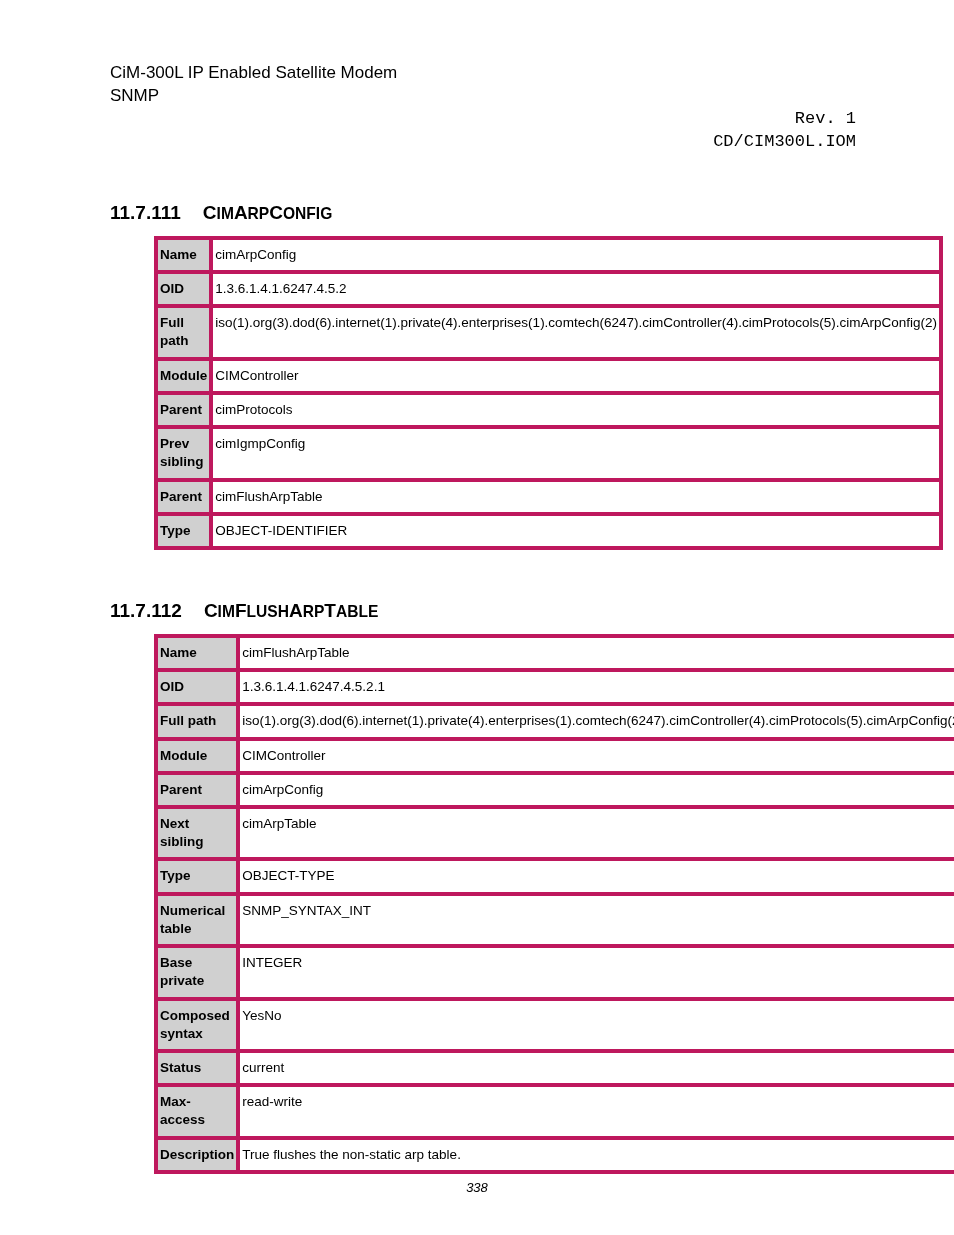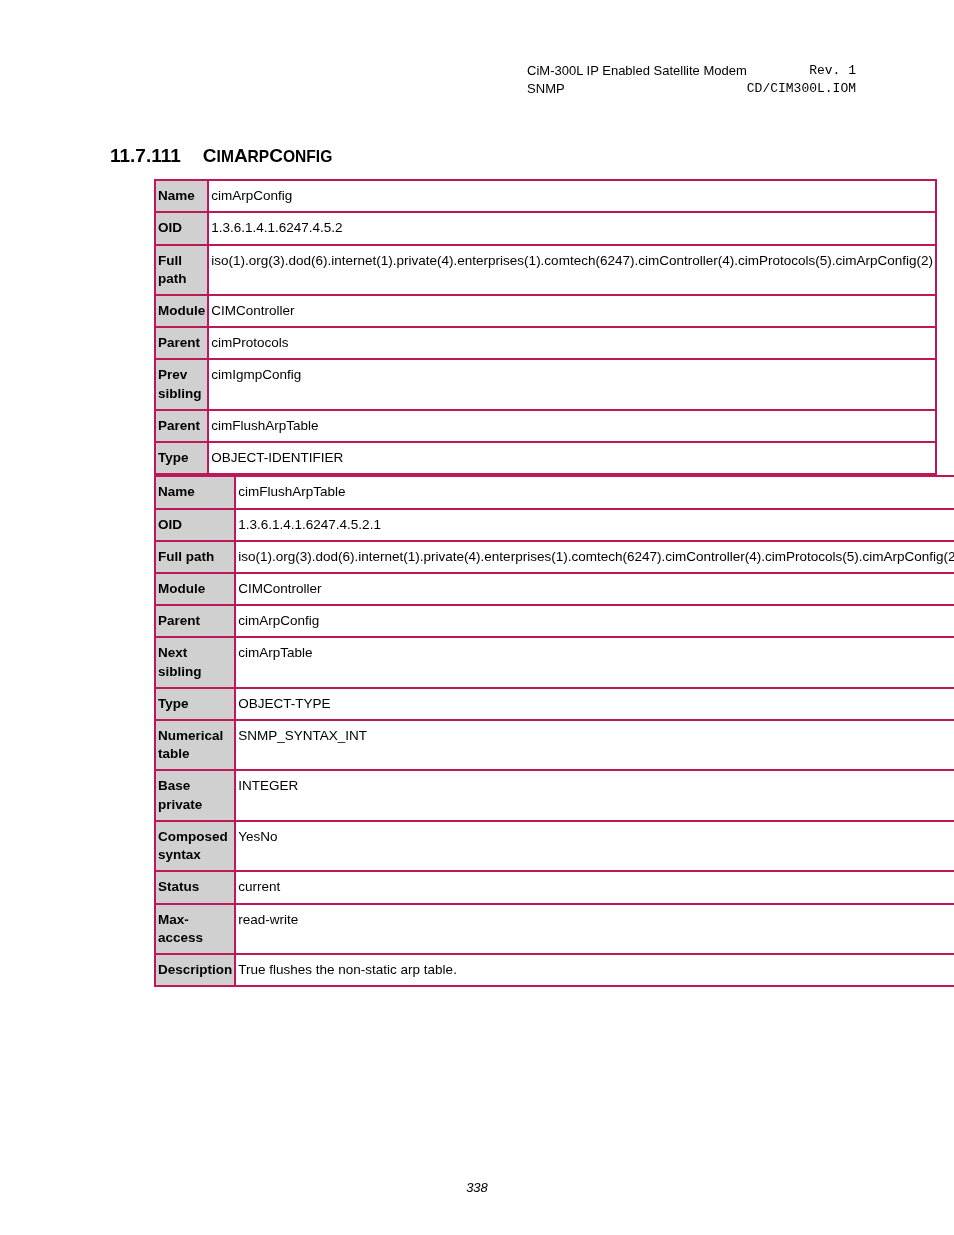--- a/index.html
+++ b/index.html
@@ -12,40 +12,41 @@
   .page {
     width: 954px;
     height: 1235px;
     box-sizing: border-box;
     padding: 62px 98px 40px 110px;
     position: relative;
   }
   .header-row {
     display: flex;
     justify-content: flex-end;
-    font-size: 13px;
+    font-size: 17px;
     line-height: 1.35;
+    flex-direction: column;
   }
   .header-left { text-align: left; }
   .header-right { text-align: right; font-family: Liberation Mono, monospace; }
   .section-heading {
     font-size: 19px;
     font-weight: bold;
     margin-top: 48px;
     margin-bottom: 12px;
   }
   .section-heading .num { margin-right: 22px; text-align: center; }
   table.obj {
     border-collapse: collapse;
     width: 698px;
     margin-left: 44px;
     font-size: 13.5px;
   }
   table.obj td {
-    border: 2px solid #be185d;
+    border: 4px solid #be185d;
     padding: 6px 2px;
     vertical-align: top;
     line-height: 1.35;
   }
   table.obj td.label {
     background: #d0d0d0;
     font-weight: bold;
     width: 268px;
   }
   .page-number {
@@ -107,20 +108,23 @@
           <td class="label">Parent</td>
           <td>cimFlushArpTable</td>
         </tr>
         <tr>
           <td class="label">Type</td>
           <td>OBJECT-IDENTIFIER</td>
         </tr>
       </tbody>
   </table>
 
+  <div class="section-heading" style="margin-top:50px">
+    <span class="num">11.7.112</span><span>C<span style="font-size:0.82em">IM</span>F<span style="font-size:0.82em">LUSH</span>A<span style="font-size:0.82em">RP</span>T<span style="font-size:0.82em">ABLE</span></span>
+  </div>
 
   <table class="obj">
     <tbody>
         <tr>
           <td class="label">Name</td>
           <td>cimFlushArpTable</td>
         </tr>
         <tr>
           <td class="label">OID</td>
           <td>1.3.6.1.4.1.6247.4.5.2.1</td>

